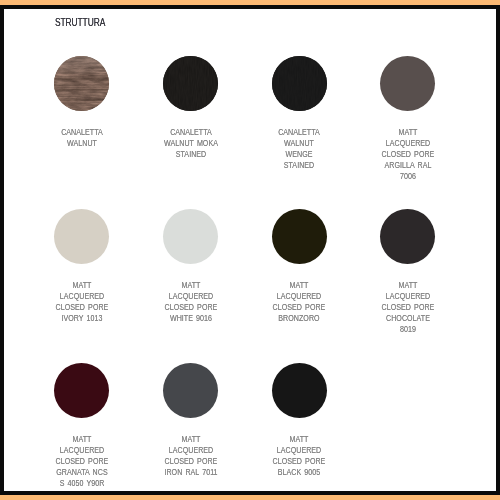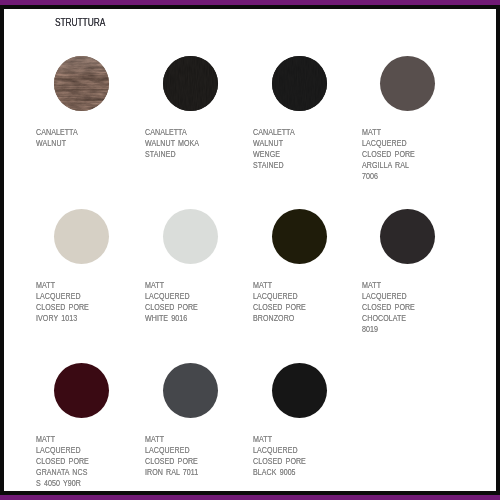--- a/index.html
+++ b/index.html
@@ -1,37 +1,37 @@
 <!DOCTYPE html>
 <html><head>
 <meta charset="utf-8">
 <title>STRUTTURA</title>
 <style>
   html,body{margin:0;padding:0;background:#ffffff;}
   body{width:500px;height:500px;overflow:hidden;
        font-family:"Liberation Sans",sans-serif;
        -webkit-font-smoothing:antialiased;}
-  #stage{position:absolute;left:0;top:0;width:500px;height:500px;background:#701a75;}
+  #stage{position:absolute;left:0;top:0;width:500px;height:500px;background:#fdba74;}
   #frame{position:absolute;left:-8px;top:5px;width:516px;height:490px;
          background:#0b0b0b;}
   #page{position:absolute;left:4px;top:9px;width:492px;height:482px;
         background:#fff;overflow:hidden;}
 
   .sect-title{position:absolute;left:51px;top:9.4px;
       font-size:10.2px;line-height:10.2px;color:#3a3a42;
       text-shadow:0 0 0.35px #3a3a42;
       letter-spacing:-0.12px;font-weight:400;white-space:nowrap;
       transform:scaleX(0.828);transform-origin:left top;}
 
   .cell{position:absolute;width:110px;}
   .swatch{position:absolute;left:27.5px;top:0;width:55px;height:55px;
           border-radius:50%;overflow:hidden;}
   .wood{position:absolute;left:0;top:0;width:55px;height:55px;}
   .wood svg{display:block;width:55px;height:55px;}
-  .label{position:absolute;left:0;top:70.7px;width:110px;text-align:left;}
+  .label{position:absolute;left:0;top:70.7px;width:110px;text-align:center;}
   .label .ln{font-size:8.5px;line-height:10.97px;color:#888888;
       letter-spacing:0.05px;word-spacing:1.3px;white-space:nowrap;
       text-shadow:0 0 0.3px #888888;
       transform:scaleX(0.835);}
 </style>
 </head>
 <body>
 
 <div id="stage">
   <div id="frame"></div>

